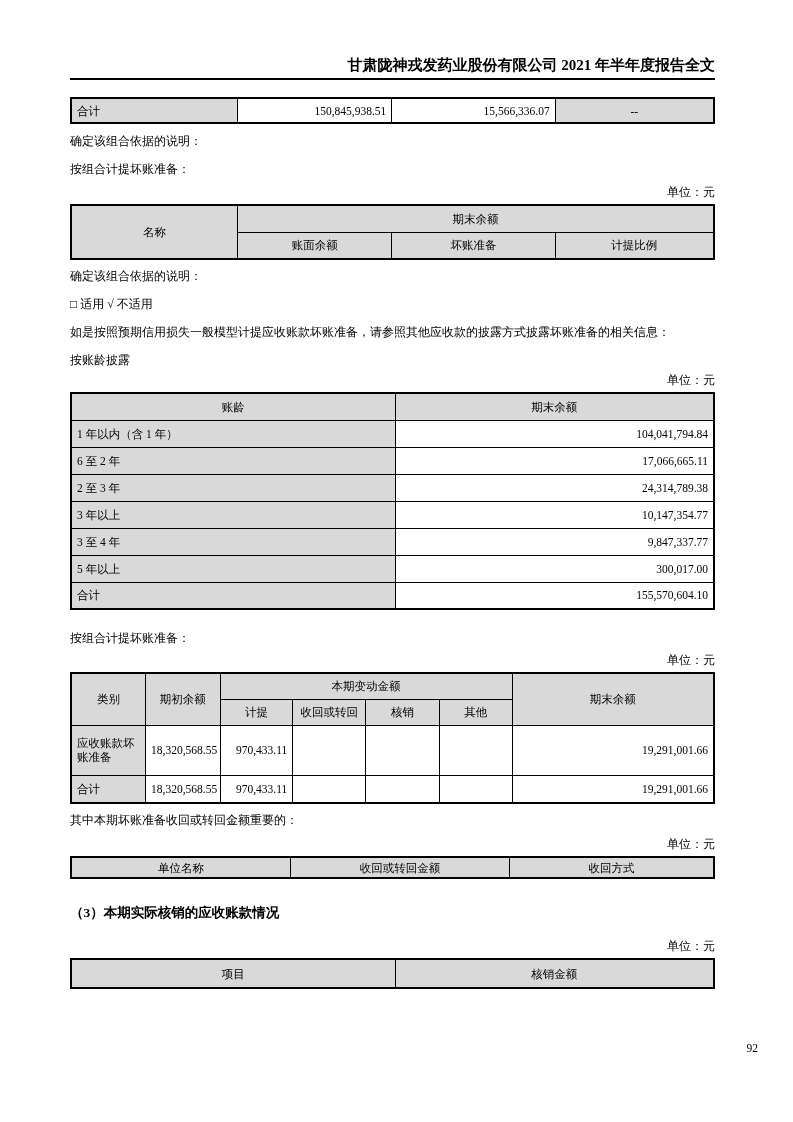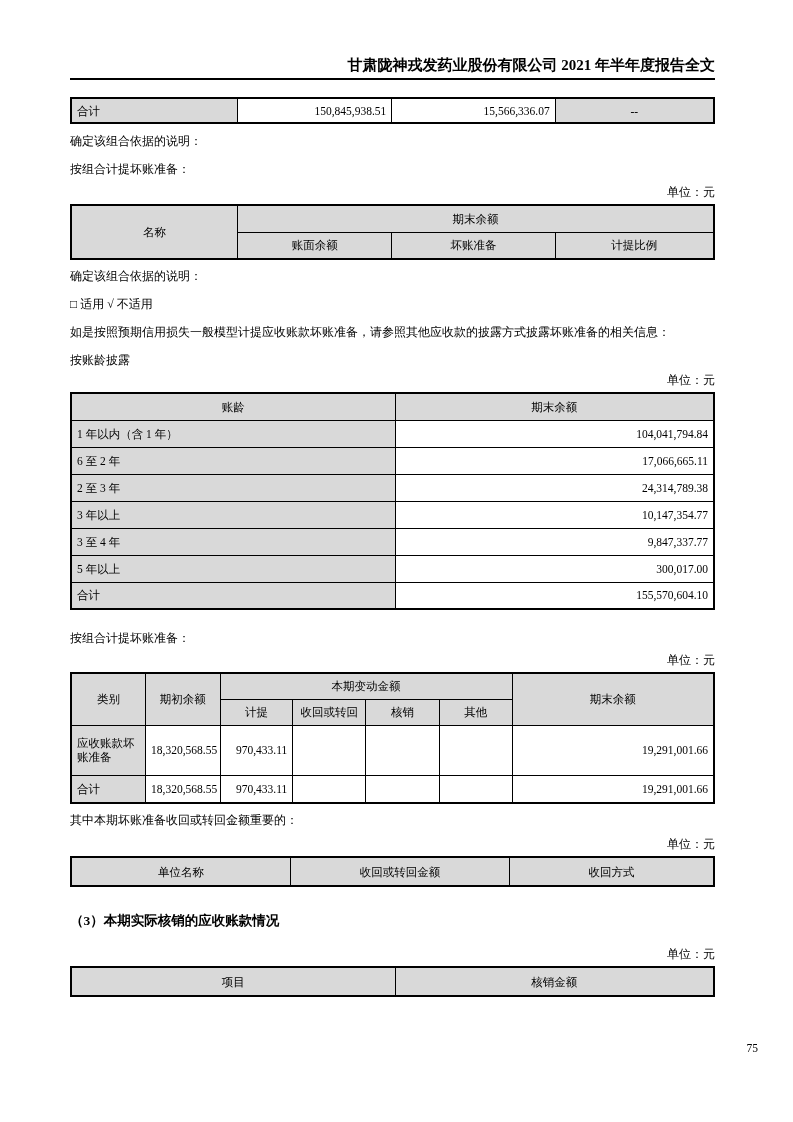--- a/index.html
+++ b/index.html
@@ -48,21 +48,21 @@
   .thick-top td { border-top-width: 2px; }
   .indent td:first-child { padding-left: 5px; }
 
   .t-combo-total tr { height: 25px; }
   .t-group tr { height: 27px; }
   .t-aging tr { height: 27px; }
   .t-move tr.h-row { height: 26px; }
   .t-move tr.row-data { height: 50px; }
   .t-move tr.row-total { height: 28px; }
   .t-move td { padding: 1px 4px; font-size: 11px; }
-  .t-recovery tr { height: 29px; }
+  .t-recovery tr { height: 21px; }
   .t-writeoff tr { height: 29px; }
 
   .mt17 { margin-top: 17px; }
   .mt10 { margin-top: 10px; }
   .mt11 { margin-top: 13px; }
   .mt9  { margin-top: 9px; }
   .mt8  { margin-top: 8px; }
   .mt5  { margin-top: 5px; }
   .mt4  { margin-top: 4px; }
   .mt26 { margin-top: 26px; }
@@ -251,14 +251,14 @@
       <tbody>
           <tr>
         <th class="gray ctr">项目</th>
         <th class="gray ctr">核销金额</th>
       </tr>
     </tbody>
       </table>
 
   </div>
 
-  <div class="page-number">75</div>
+  <div class="page-number">92</div>
 </div>
 
 </body></html>

